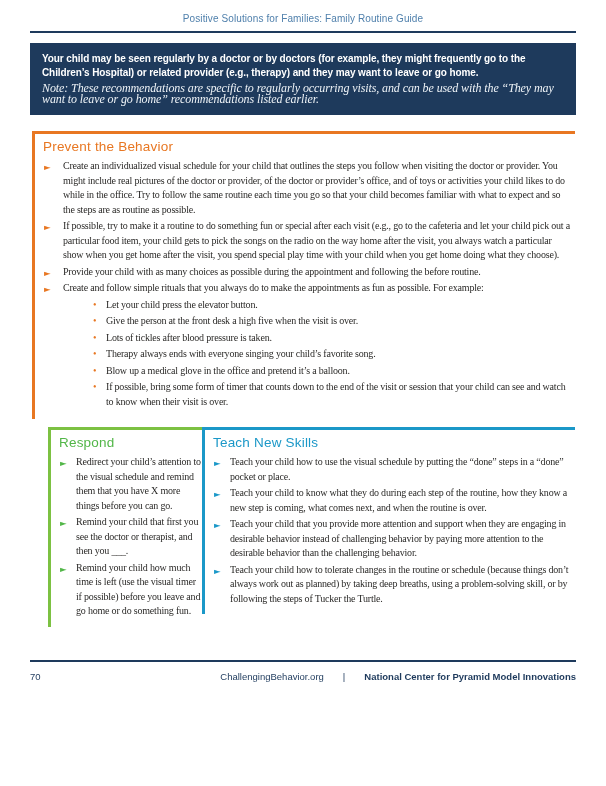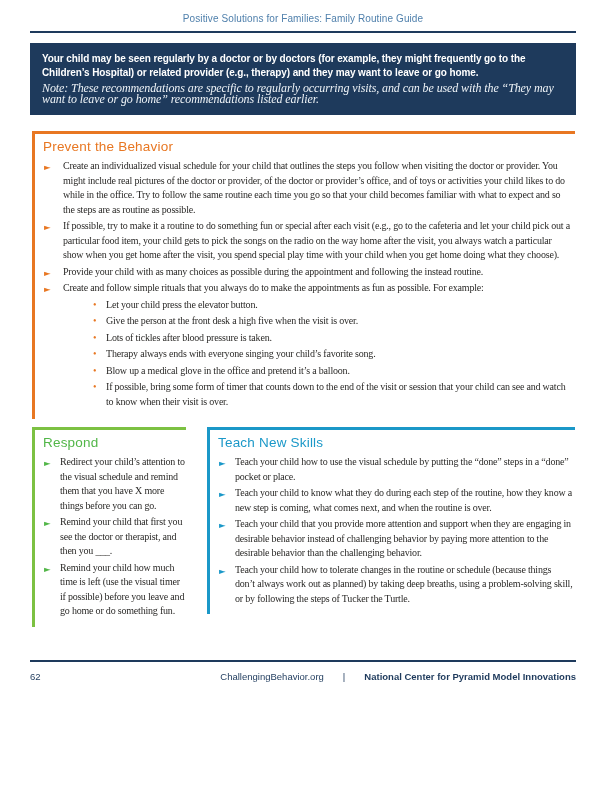--- a/index.html
+++ b/index.html
@@ -36,21 +36,21 @@
   .arrow-green  { color:#52B648; }
   .arrow-teal   { color:#1B98C8; }
   .sublist { list-style:none; margin-top:2px; }
   .sublist li {
     position:relative; margin-left:50px; padding-left:13px; margin-top:2px;
     font-family:"Liberation Serif", serif; font-size:10px; line-height:14.5px;
     color:#2B2A28; letter-spacing:-0.2px;
   }
   .dot { position:absolute; left:0; top:0; color:#E87722; font-size:10px; line-height:14.5px; }
   
-  .columns { display:flex; align-items:flex-start; margin:8px 31px 0 32px; gap:21px; }
+  .columns { display:flex; align-items:flex-start; margin:8px 31px 0 48px; }
   .respond-box { width:154px; border-color:#7CC142; padding:5px 0 8px 8px; flex:0 0 auto; }
   .respond-box .blist li { padding-left:17px; }
   .teach-box { flex:1 1 auto; border-color:#1B98C8; padding:5px 2px 8px 8px; }
   .teach-box .blist li { padding-left:17px; }
   
   .footer {
     position:absolute; left:30px; right:30px; bottom:14px;
     border-top:2px solid #1E3A5C; padding-top:9px;
     display:flex; justify-content:space-between; align-items:baseline;
     font-size:9.5px; color:#1E3A5C;
@@ -79,21 +79,21 @@
       <li>
         <span class="arrow arrow-orange">►</span>
         <span>Create an individualized visual schedule for your child that outlines the steps you follow when visiting the doctor or provider. You might include real pictures of the doctor or provider, of the doctor or provider’s office, and of toys or activities your child likes to do while in the office. Try to follow the same routine each time you go so that your child becomes familiar with what to expect and so the steps are as routine as possible.</span>
       </li>
       <li>
         <span class="arrow arrow-orange">►</span>
         <span>If possible, try to make it a routine to do something fun or special after each visit (e.g., go to the cafeteria and let your child pick out a particular food item, your child gets to pick the songs on the radio on the way home after the visit, you always watch a particular show when you get home after the visit, you spend special play time with your child when you get home doing what they choose).</span>
       </li>
       <li>
         <span class="arrow arrow-orange">►</span>
-        <span>Provide your child with as many choices as possible during the appointment and following the instead routine.</span>
+        <span>Provide your child with as many choices as possible during the appointment and following the before routine.</span>
       </li>
       <li>
         <span class="arrow arrow-orange">►</span>
         <span>Create and follow simple rituals that you always do to make the appointments as fun as possible. For example:</span>
       </li>
     </ul>
     <ul class="sublist">
       <li>
         <span class="dot">•</span>
         <span>Let your child press the elevator button.</span>
@@ -159,21 +159,21 @@
         <li>
           <span class="arrow arrow-teal">►</span>
           <span>Teach your child how to tolerate changes in the routine or schedule (because things don’t always work out as planned) by taking deep breaths, using a problem-solving skill, or by following the steps of Tucker the Turtle.</span>
         </li>
       </ul>
     </div>
 
   </div>
 
   <div class="footer">
-    <span>62</span>
+    <span>70</span>
     <span class="footer-right">
       <span>ChallengingBehavior.org</span>
       <span>|</span>
       <span class="footer-org">National Center for Pyramid Model Innovations</span>
     </span>
   </div>
 
 </div>
 
 </body></html>

